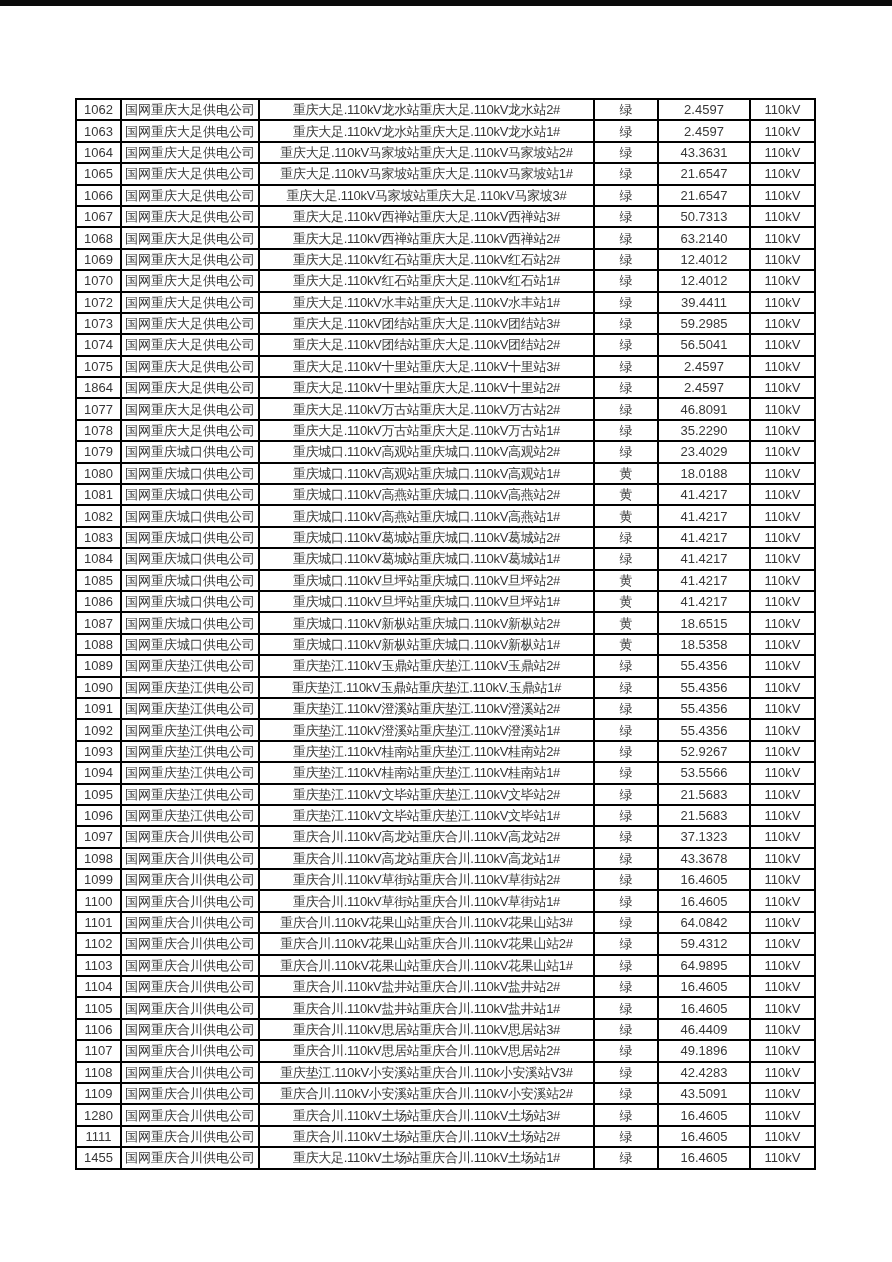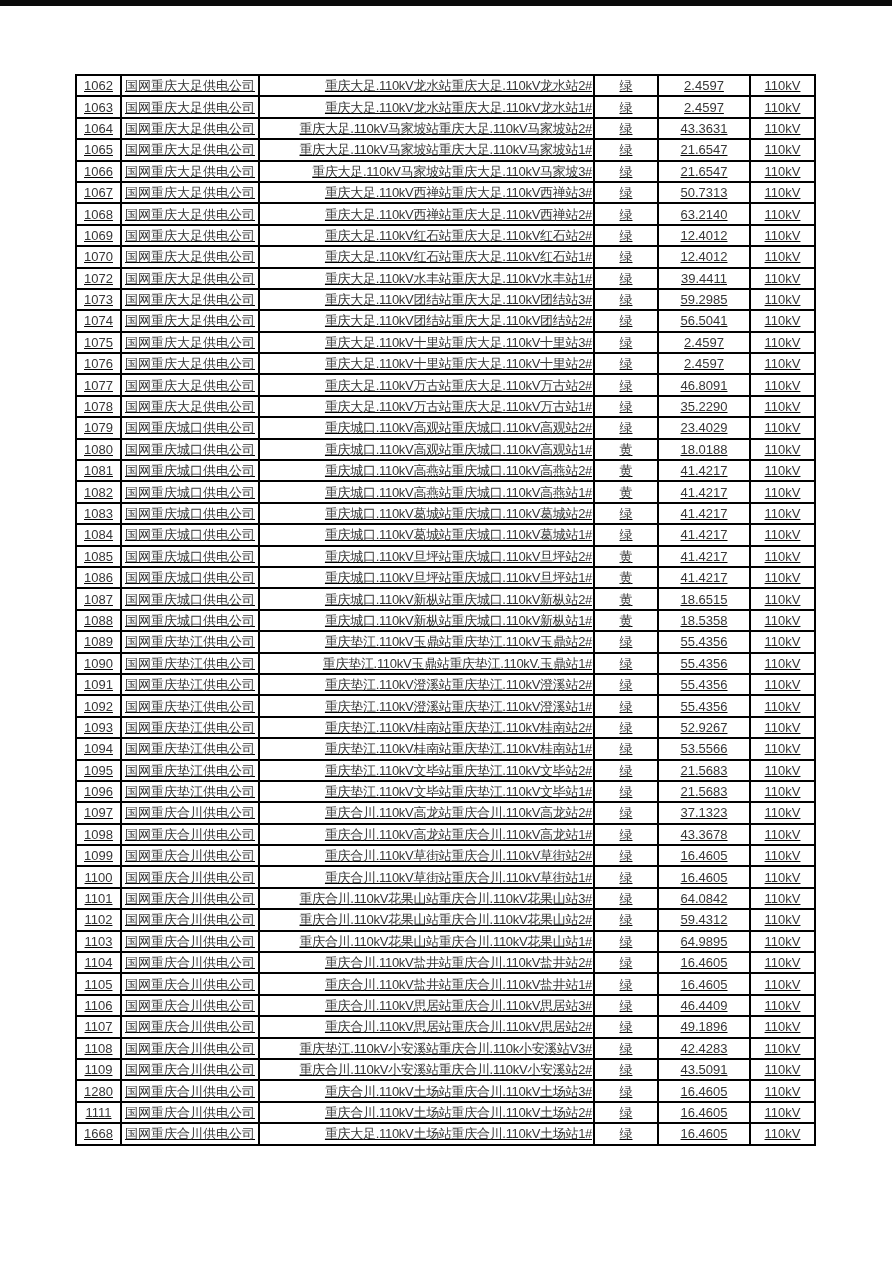--- a/index.html
+++ b/index.html
@@ -15,45 +15,44 @@
   .top-edge {
     position: absolute;
     top: 0; left: 0;
     width: 892px;
     height: 6px;
     background: #0a0a0a;
   }
   .sheet-table {
     position: absolute;
     left: 75px;
-    top: 74px;
+    top: 98px;
     width: 739px;
     border-collapse: collapse;
     table-layout: fixed;
-    text-decoration: underline;
   }
   .sheet-table td {
     border: 2px solid #000000;
     height: 19.4px;
     padding: 0 1px;
     font-size: 13px;
     line-height: 1;
     color: #373737;
     text-align: center;
     vertical-align: middle;
     white-space: nowrap;
     overflow: hidden;
   }
   .sheet-table col.c-index   { width: 45px; }
   .sheet-table col.c-company { width: 138px; }
   .sheet-table col.c-device  { width: 335px; }
   .sheet-table col.c-status  { width: 64px; }
   .sheet-table col.c-value   { width: 92px; }
   .sheet-table col.c-voltage { width: 65px; }
-  .sheet-table td.device { letter-spacing: -0.3px; text-align: right; }
+  .sheet-table td.device { letter-spacing: -0.3px; }
   .sheet-table td.value, .sheet-table td.index { font-variant-numeric: tabular-nums; }
 </style>
 </head>
 <body>
 
 <div class="top-edge"></div>
 
 <table class="sheet-table">
   <colgroup>
     <col class="c-index">
@@ -162,21 +161,21 @@
       </tr>
       <tr>
         <td class="index">1075</td>
         <td class="company">国网重庆大足供电公司</td>
         <td class="device">重庆大足.110kV十里站重庆大足.110kV十里站3#</td>
         <td class="status">绿</td>
         <td class="value">2.4597</td>
         <td class="voltage">110kV</td>
       </tr>
       <tr>
-        <td class="index">1076</td>
+        <td class="index">1864</td>
         <td class="company">国网重庆大足供电公司</td>
         <td class="device">重庆大足.110kV十里站重庆大足.110kV十里站2#</td>
         <td class="status">绿</td>
         <td class="value">2.4597</td>
         <td class="voltage">110kV</td>
       </tr>
       <tr>
         <td class="index">1077</td>
         <td class="company">国网重庆大足供电公司</td>
         <td class="device">重庆大足.110kV万古站重庆大足.110kV万古站2#</td>
@@ -450,21 +449,21 @@
       </tr>
       <tr>
         <td class="index">1111</td>
         <td class="company">国网重庆合川供电公司</td>
         <td class="device">重庆合川.110kV土场站重庆合川.110kV土场站2#</td>
         <td class="status">绿</td>
         <td class="value">16.4605</td>
         <td class="voltage">110kV</td>
       </tr>
       <tr>
-        <td class="index">1668</td>
+        <td class="index">1455</td>
         <td class="company">国网重庆合川供电公司</td>
         <td class="device">重庆大足.110kV土场站重庆合川.110kV土场站1#</td>
         <td class="status">绿</td>
         <td class="value">16.4605</td>
         <td class="voltage">110kV</td>
       </tr>
     </tbody>
 </table>
 
 </body></html>

